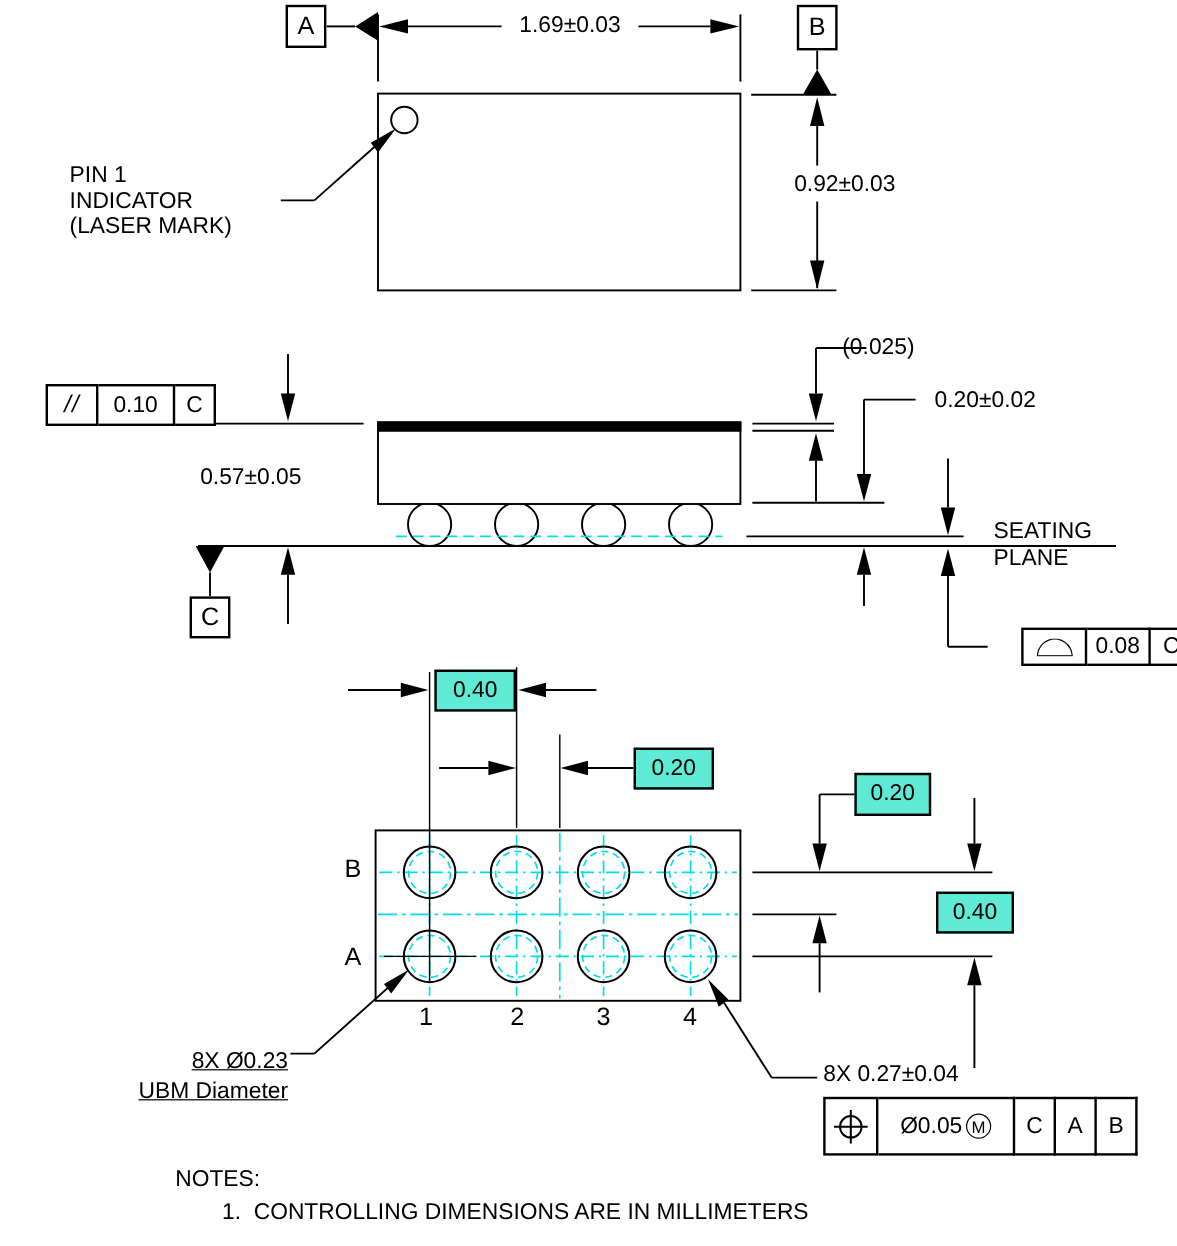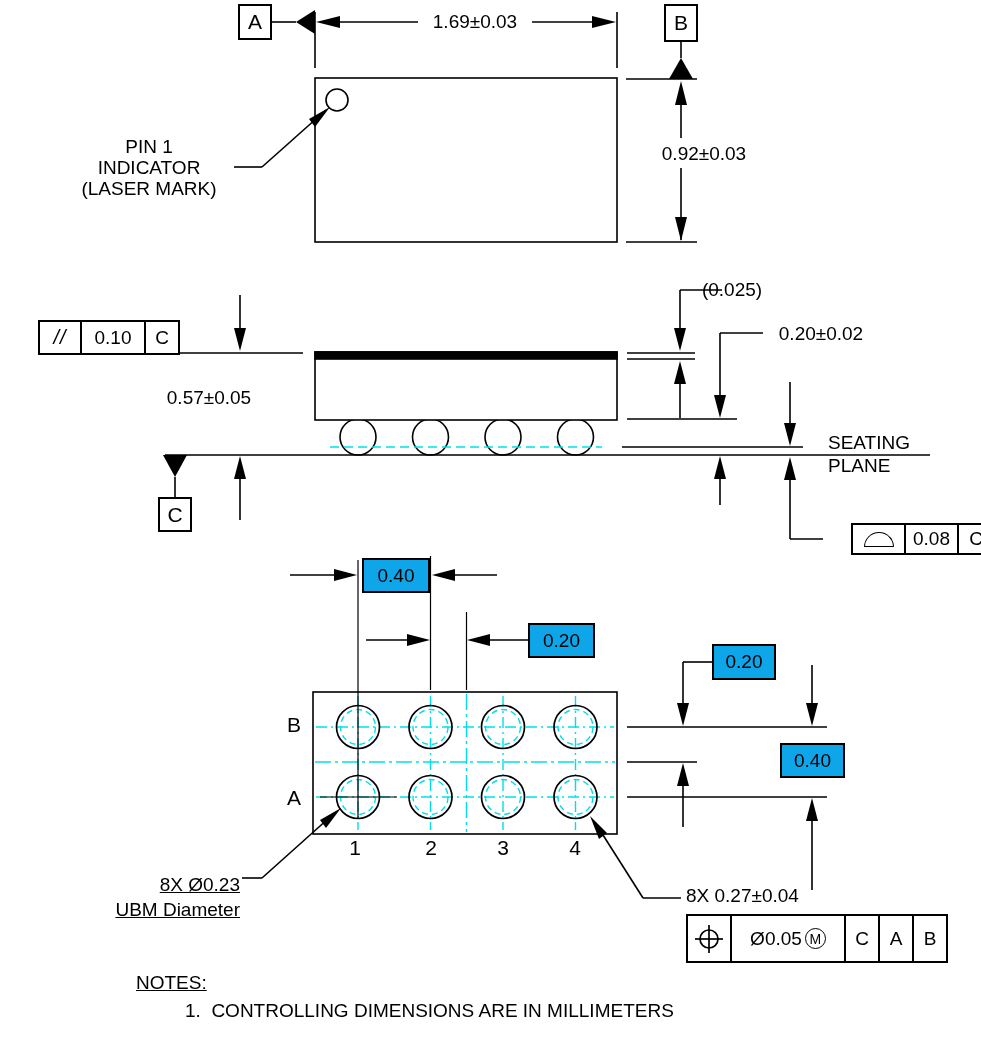--- a/index.html
+++ b/index.html
@@ -1,21 +1,21 @@
 <!DOCTYPE html>
 <html><head>
 <meta charset="utf-8">
 <style>
   html,body{margin:0;padding:0;background:#fff;}
   #canvas{position:relative;width:981px;height:1038px;background:#fff;overflow:hidden;
           font-family:"Liberation Sans",sans-serif;color:#000;}
   #linework{position:absolute;left:0;top:0;}
   .txt{position:absolute;font-size:19px;line-height:22px;white-space:nowrap;}
   .ctr{display:flex;align-items:center;justify-content:center;text-align:center;}
-  .boxdim{position:absolute;border:2px solid #000;background:#0ea5e9;display:flex;
+  .boxdim{position:absolute;border:2px solid #000;background:#5eead4;display:flex;
           align-items:center;justify-content:center;font-size:19px;box-sizing:border-box;}
   .datumbox{position:absolute;border:2px solid #000;background:#fff;display:flex;
           align-items:center;justify-content:center;font-size:21px;box-sizing:border-box;}
   .fcf{position:absolute;display:flex;background:#fff;}
   .fcf .cell{border:2px solid #000;display:flex;align-items:center;justify-content:center;
           font-size:19px;box-sizing:border-box;}
   .fcf .cell + .cell{border-left:0;}
   .par-sym{font-style:italic;font-size:20px;letter-spacing:1px;}
   .halfdome{width:30px;height:15px;border:1.7px solid #000;border-radius:15px 15px 0 0;
           box-sizing:border-box;background:#fff;}
@@ -161,21 +161,21 @@
   </svg>
 
   <div class="datumbox" style="left:238px;top:4px;width:34px;height:36px;">
       <span>A</span>
     </div>
   <div class="txt ctr" style="left:420px;top:10px;width:110px;height:24px;">1.69±0.03</div>
   <div class="datumbox" style="left:664px;top:4px;width:34px;height:38px;">
       <span>B</span>
     </div>
   <div class="txt ctr" style="left:645px;top:142px;width:118px;height:24px;">0.92±0.03</div>
-  <div class="txt" style="left:58px;top:136px;width:182px;text-align:center;line-height:21px;">
+  <div class="txt" style="left:58px;top:136px;width:182px;text-align:left;line-height:21px;">
     <div>PIN 1</div>
     <div>INDICATOR</div>
     <div>(LASER MARK)</div>
   </div>
 
   <div class="fcf" style="left:38px;top:320px;height:35px;">
     <div class="cell" style="width:44px;">
         <span class="par-sym">//</span>
       </div>
     <div class="cell" style="width:64px;">0.10</div>
@@ -235,16 +235,16 @@
     </div>
     <div class="cell" style="width:114px;">
       <span>Ø0.05</span>
       <span class="mcircle">M</span>
     </div>
     <div class="cell" style="width:34px;">C</div>
     <div class="cell" style="width:34px;">A</div>
     <div class="cell" style="width:34px;">B</div>
   </div>
 
-  <div class="txt" style="left:136px;top:972px;text-decoration:underline;">NOTES:</div>
+  <div class="txt" style="left:146px;top:972px;">NOTES:</div>
   <div class="txt pre" style="left:185px;top:1000px;">1.  CONTROLLING DIMENSIONS ARE IN MILLIMETERS</div>
 
 </div>
 
 </body></html>

